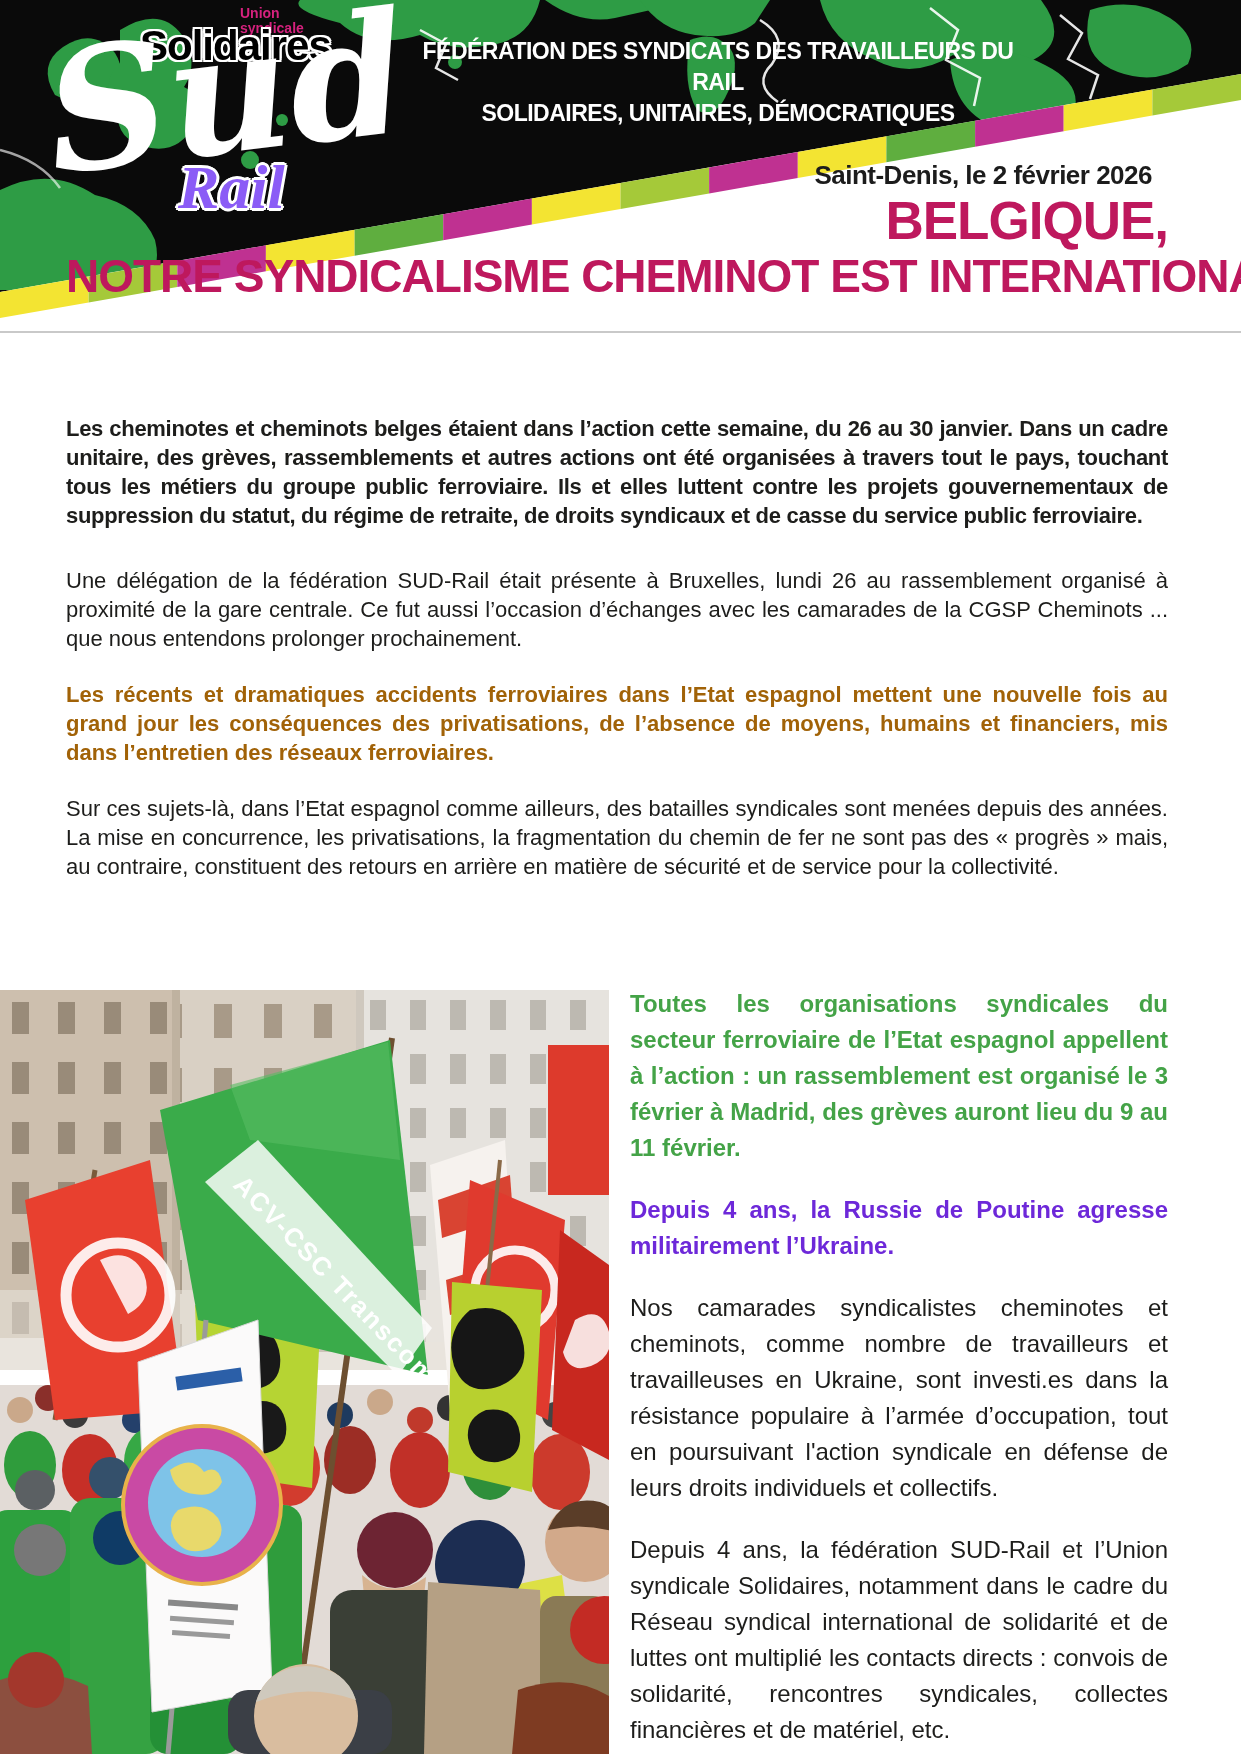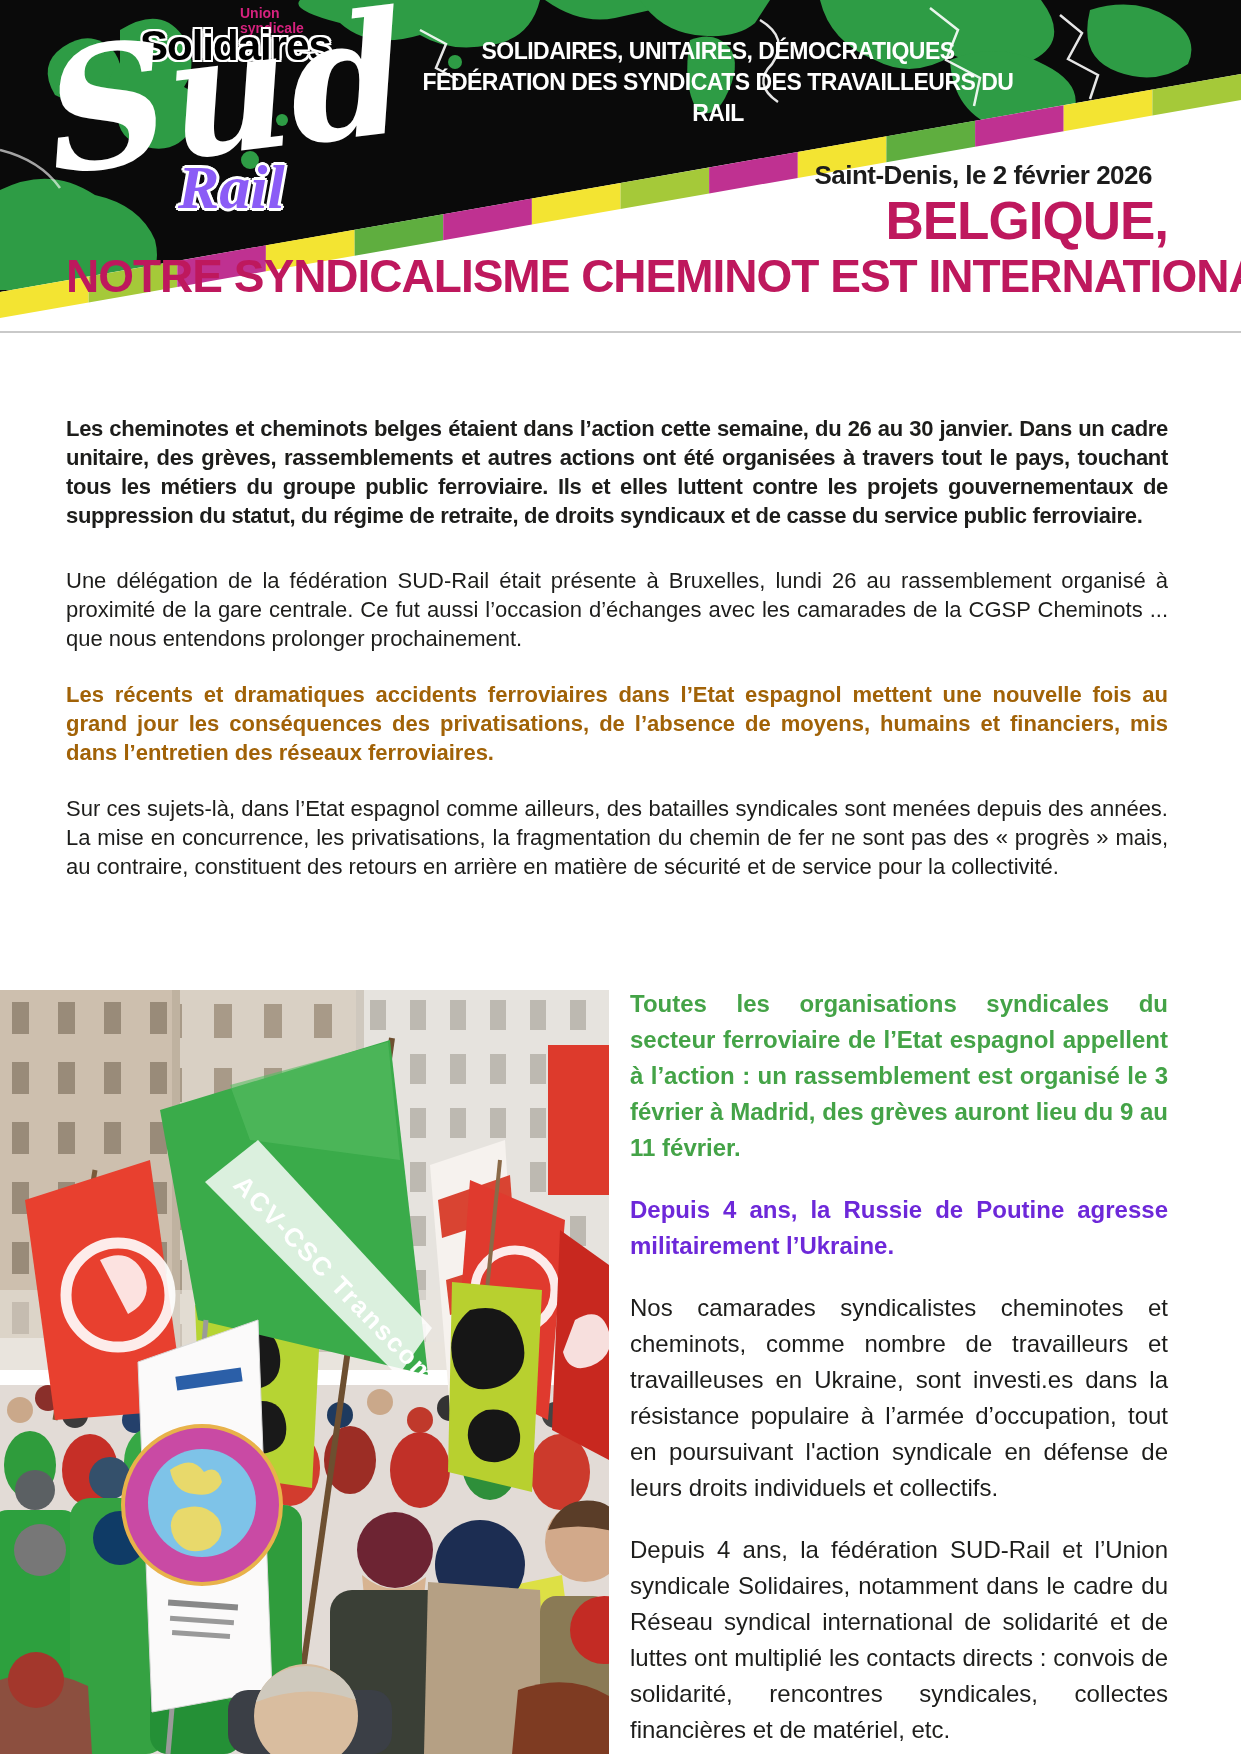--- a/index.html
+++ b/index.html
@@ -98,22 +98,22 @@
     </svg>
 
     <div class="logo">
       <div class="union-small">Union syndicale</div>
       <div class="solidaires">Solidaires</div>
       <div class="sud">Sud</div>
       <div class="rail">Rail</div>
     </div>
 
     <div class="fede">
+      <div>FÉDÉRATION DES SYNDICATS DES TRAVAILLEURS DU RAIL</div>
       <div>SOLIDAIRES, UNITAIRES, DÉMOCRATIQUES</div>
-      <div>FÉDÉRATION DES SYNDICATS DES TRAVAILLEURS DU RAIL</div>
     </div>
   </div>
 
   <div class="dateline">Saint-Denis, le 2 février 2026</div>
   <div class="hairline"></div>
 
   <div class="bigtitle">
     <div class="t1">BELGIQUE,</div>
     <div class="t3">NOTRE SYNDICALISME CHEMINOT EST INTERNATIONAL !</div>
   </div>

